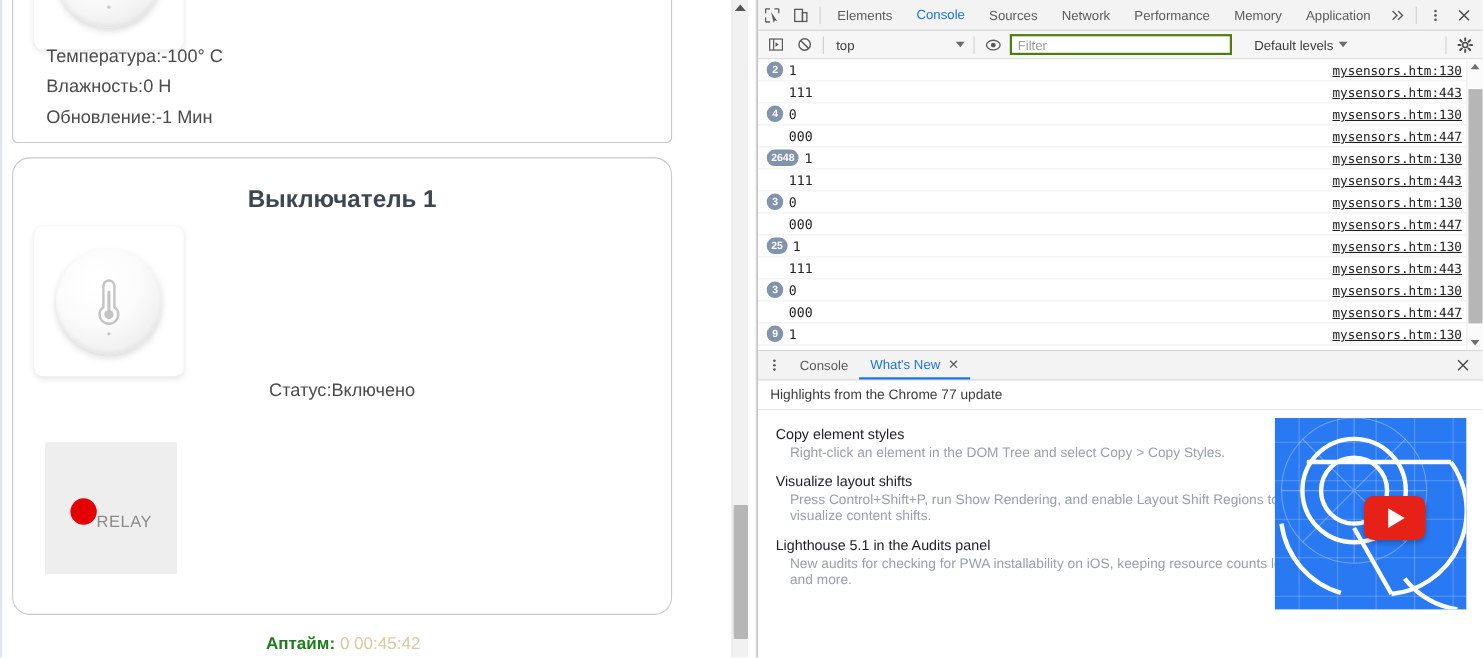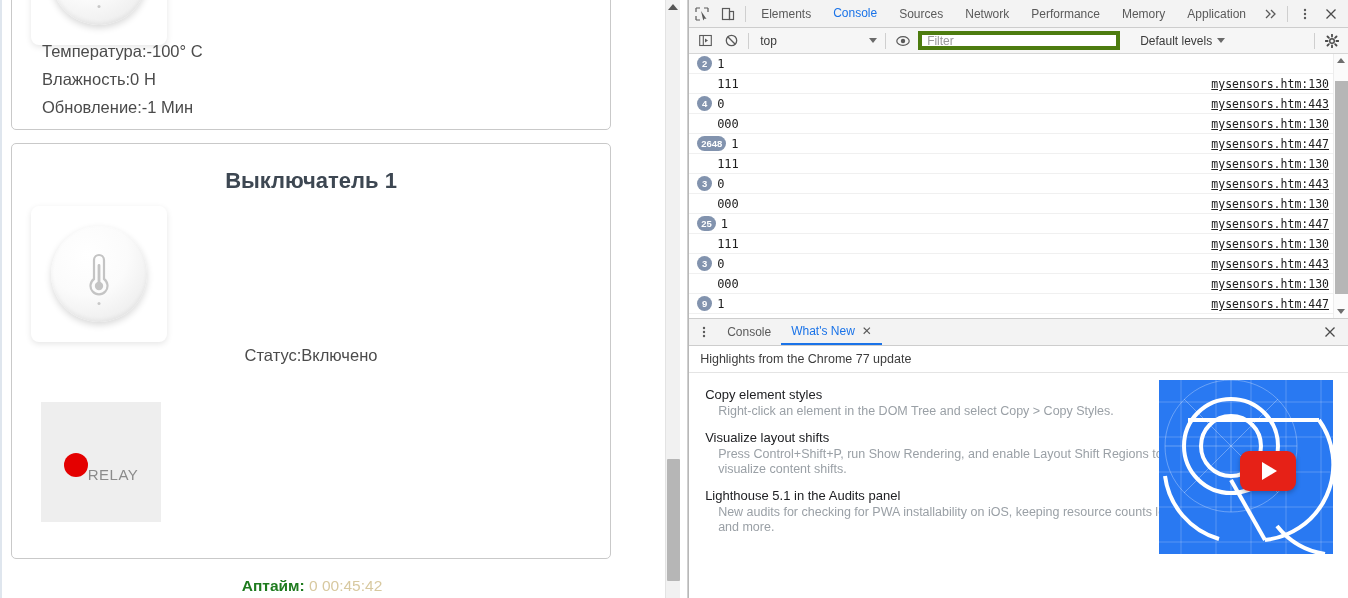--- a/index.html
+++ b/index.html
@@ -26,21 +26,21 @@
     border-left: 2px solid #dfe6ee;
   }
   .card {
     position: absolute;
     left: 9px; width: 600px;
     background: #ffffff;
     border: 1px solid #c9c9c9;
     border-radius: 5px;
   }
   #card-sensor { top: -118px; height: 248px; }
-  #card-switch { top: 143px; height: 416px; }
+  #card-switch { top: 143px; height: 416px; border-radius: 16px; }
 
   .sensor-icon-wrap {
     position: absolute;
     width: 136px; height: 136px;
     border-radius: 8px;
     background: #ffffff;
     box-shadow: 0 2px 6px rgba(0,0,0,0.10);
     display: flex; align-items: center; justify-content: center;
   }
   .sensor-puck {
@@ -144,21 +144,21 @@
     padding-left: 3px;
   }
   #ctx-select {
     display: flex; align-items: center; justify-content: space-between;
     width: 128px; height: 20px; padding: 0 4px 0 7px;
     font-size: 12px; color: #3b3b3b; cursor: pointer;
   }
   .caret { width: 0; height: 0; border-left: 4px solid transparent; border-right: 4px solid transparent; border-top: 5px solid #6a6a6a; }
   #filter-input {
     width: 202px; height: 19px;
-    border: 4px solid #4d7c0f; background: #ffffff;
+    border: 2px solid #4d7c0f; background: #ffffff;
     font-size: 12px; font-family: "Liberation Sans", sans-serif;
     color: #333; padding: 0 5px; margin-left: 2px; outline: none;
   }
   #filter-input::placeholder { color: #9a9a9a; }
   #levels-select {
     display: flex; align-items: center; gap: 5px;
     margin-left: 20px; font-size: 12px; color: #3b3b3b; cursor: pointer;
   }
   #console-toolbar .spacer { flex: 1; }
 
@@ -183,21 +183,21 @@
     font-family: "Liberation Sans", sans-serif;
     font-size: 9.5px; font-weight: bold;
     display: flex; align-items: center; justify-content: center;
     margin-right: 5px;
   }
   .log-badge.none { visibility: hidden; }
   .log-msg { white-space: nowrap; }
   .log-src {
     position: absolute; right: 19px; top: 3px;
     font-family: "DejaVu Sans Mono", monospace; font-size: 11.5px;
-    color: #202020; text-decoration: underline; cursor: pointer; margin-top: 20px;
+    color: #202020; text-decoration: underline; cursor: pointer;
   }
   #prompt-row {
     height: 20px; display: flex; align-items: center;
     padding-left: 8px; color: #7f93c0; font-size: 13px;
     border-bottom: 1px solid #f0f0f0;
   }
 
   .dt-scrollbar {
     position: absolute; right: 0; top: 0; width: 15px;
     background: #fbfbfb; border-left: 1px solid #ededed;

